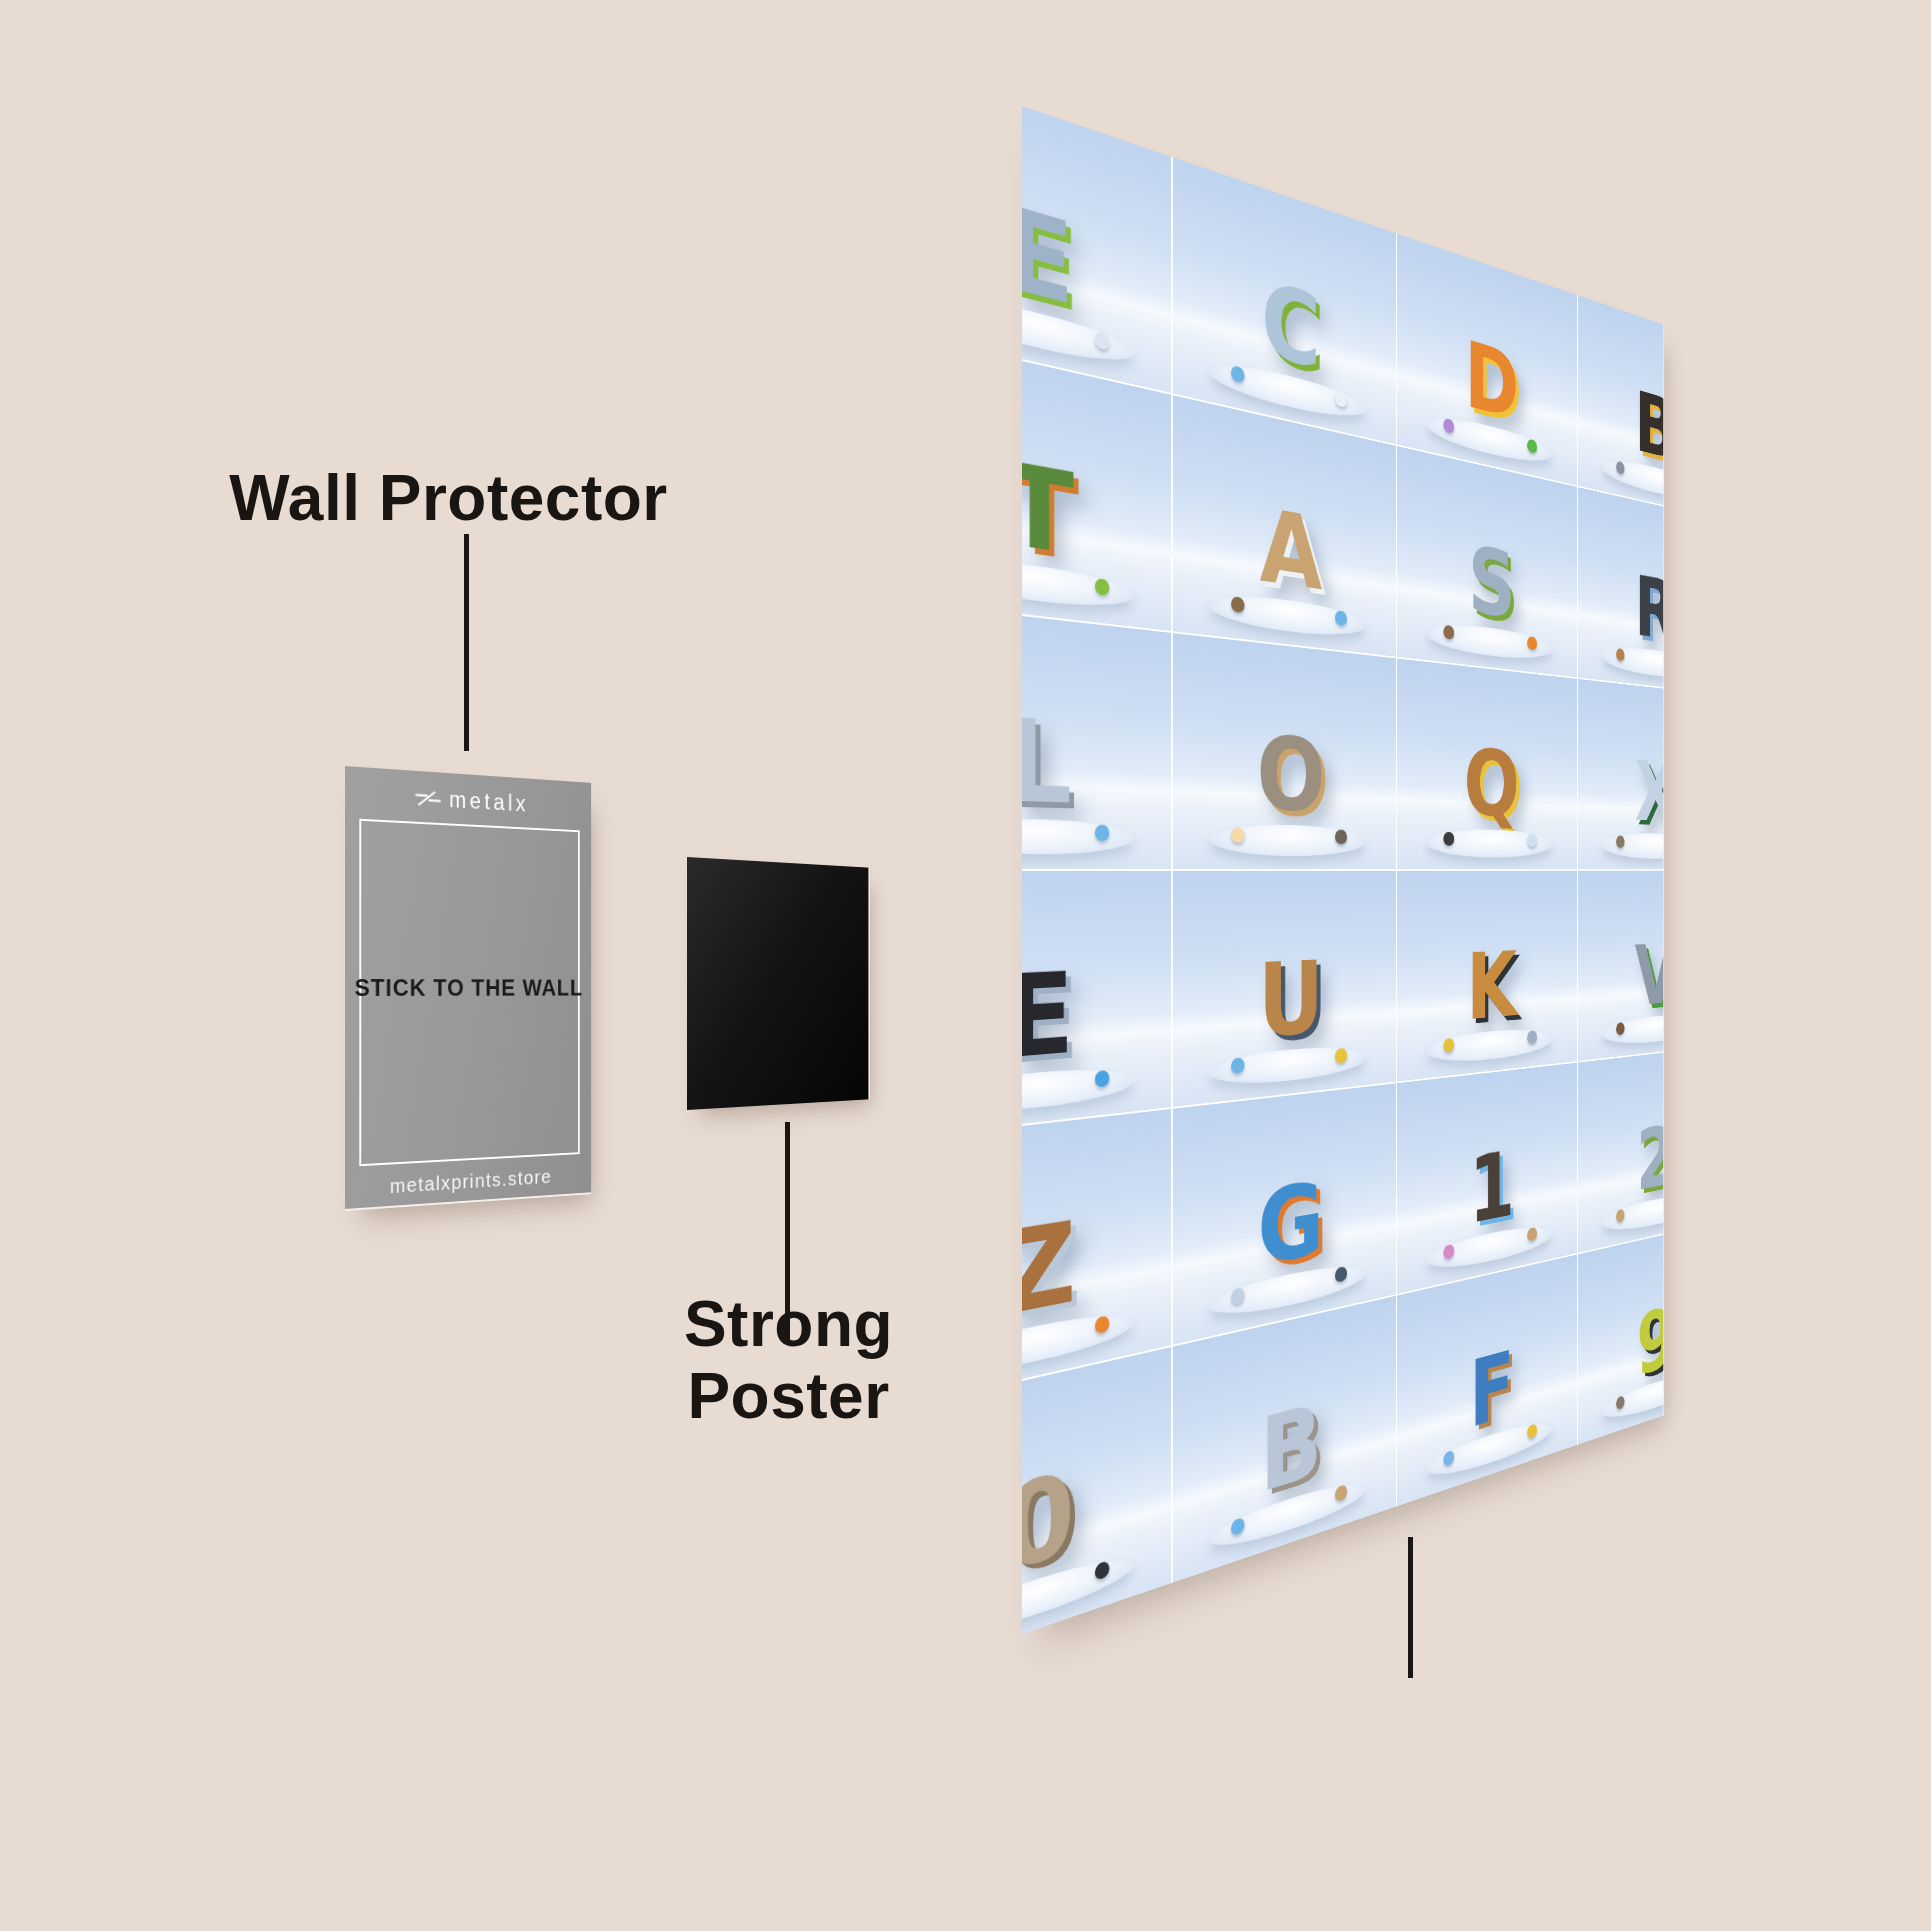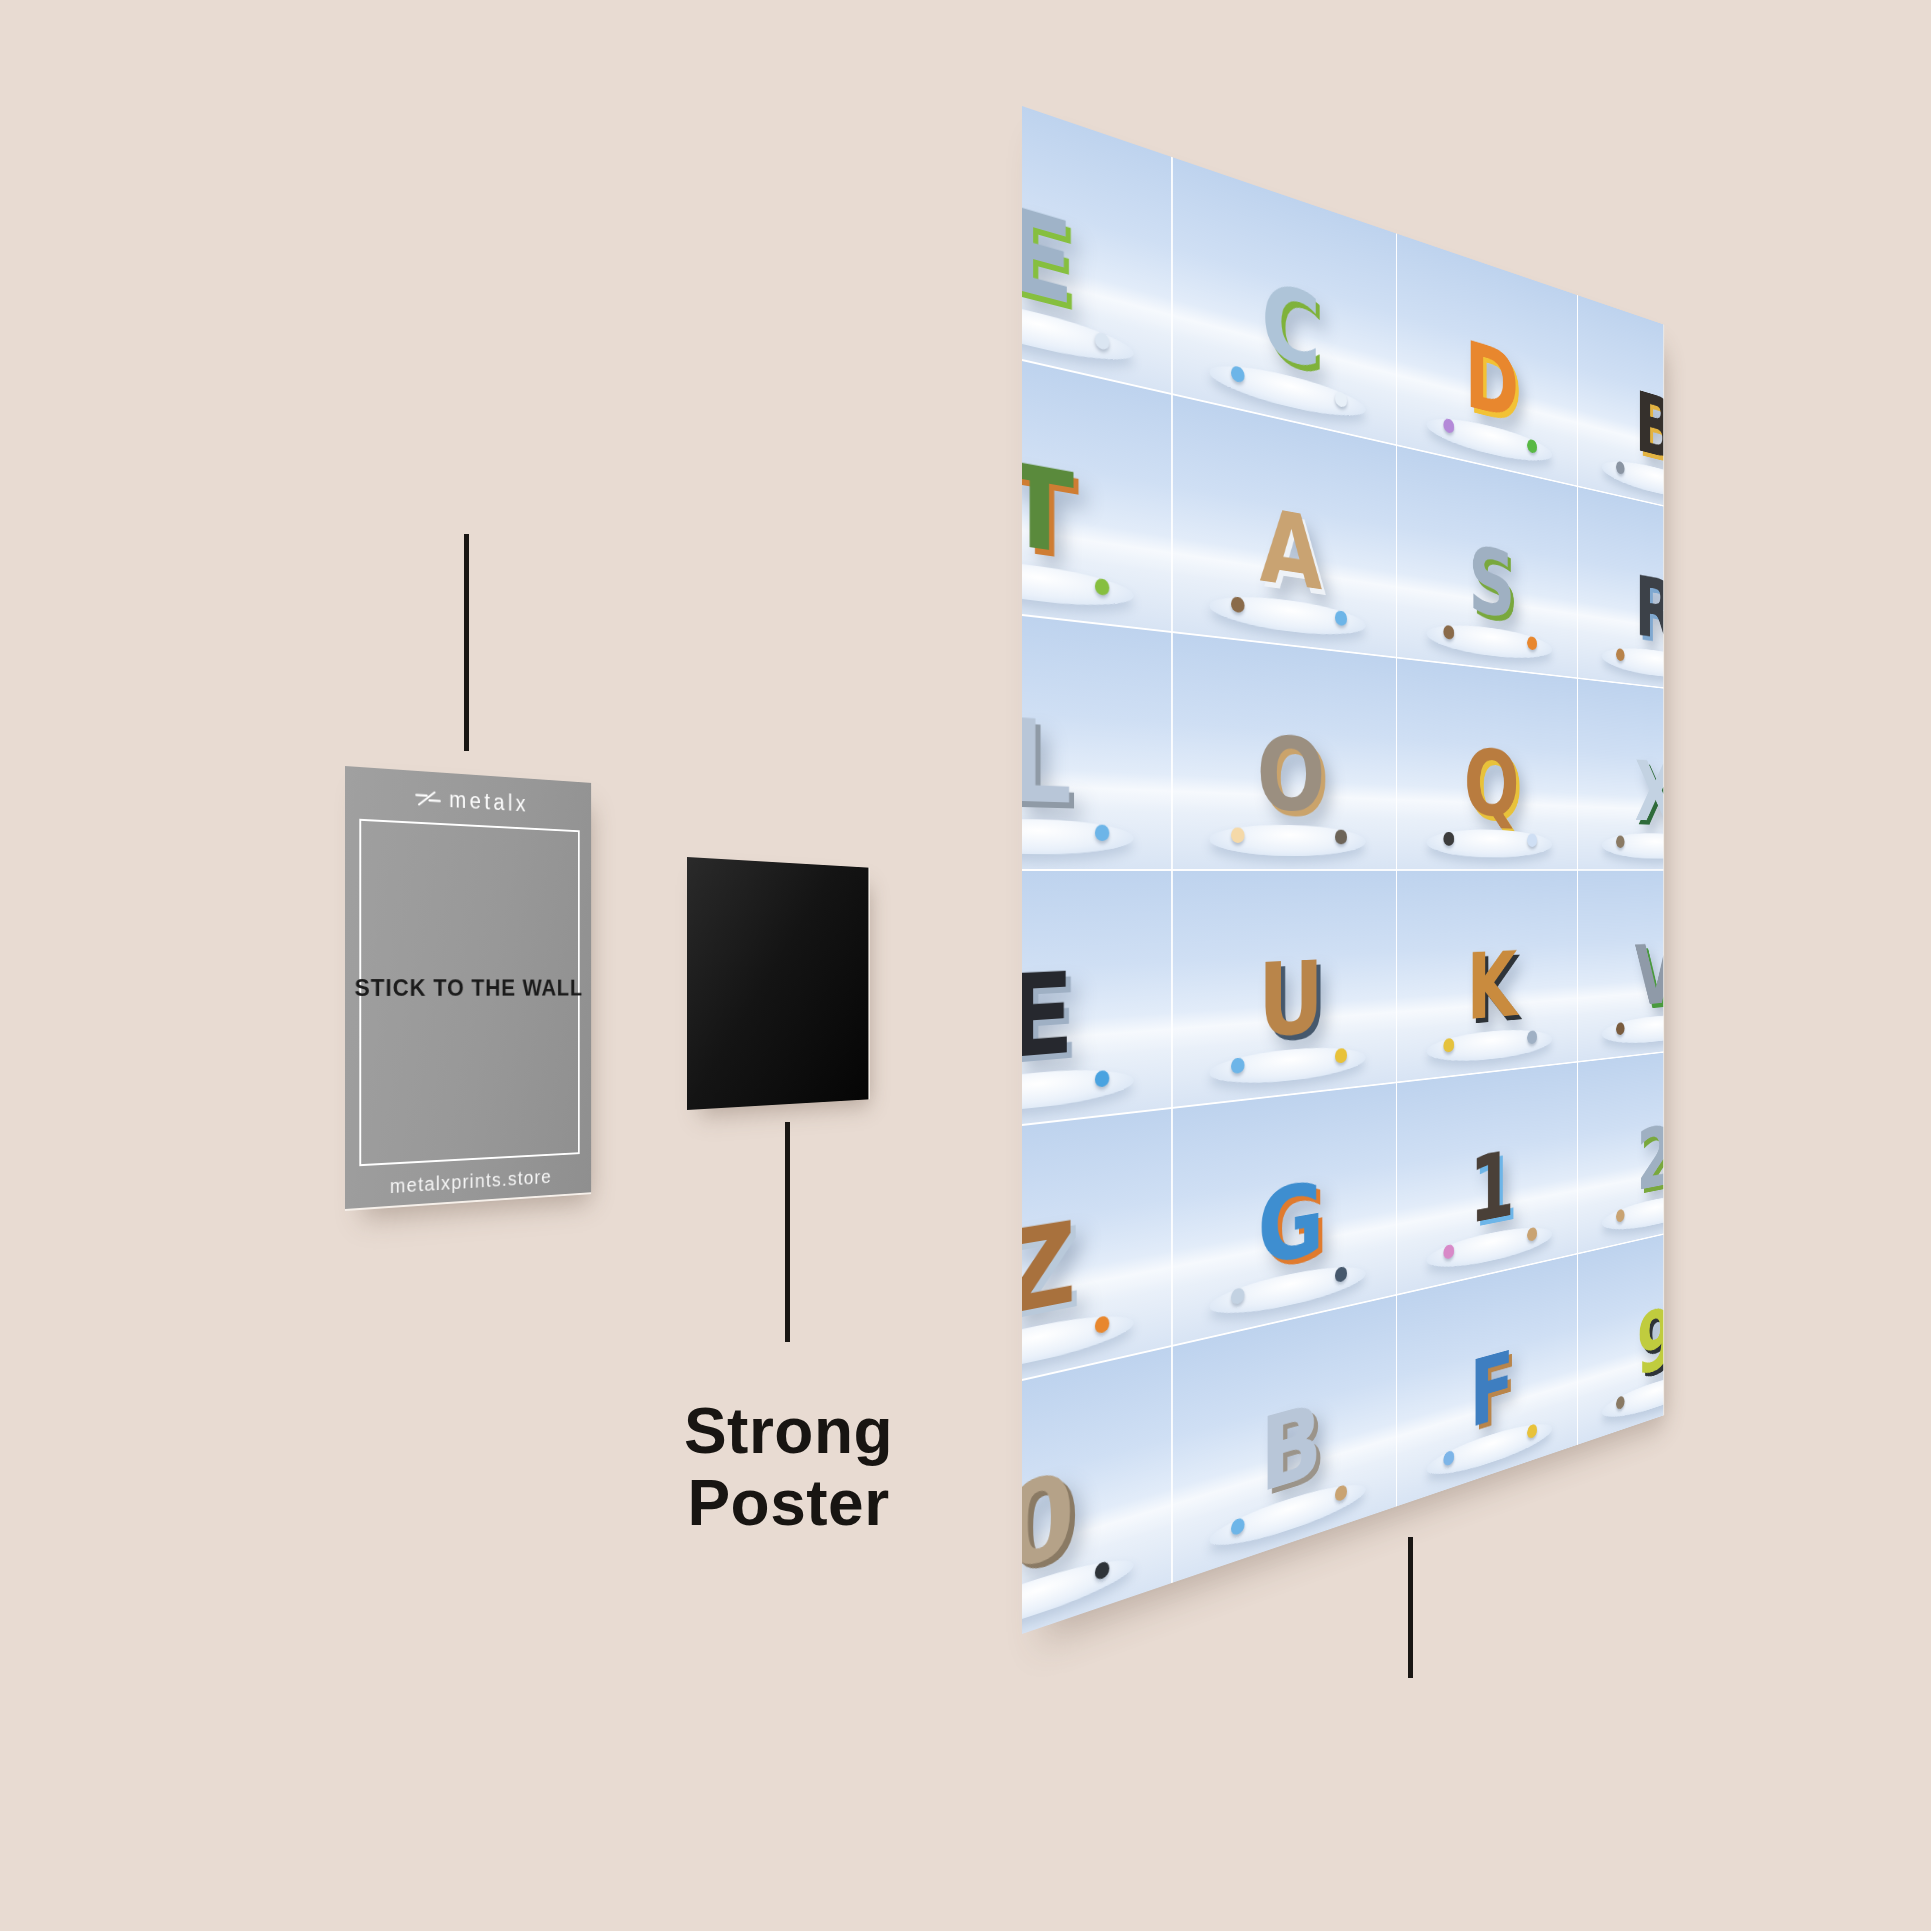--- a/index.html
+++ b/index.html
@@ -3,21 +3,21 @@
 <meta charset="utf-8">
 <style>
   html,body{margin:0;padding:0;}
   body{width:1931px;height:1931px;font-family:"Liberation Sans",sans-serif;}
   .scene{position:relative;width:1931px;height:1931px;background:#e8dbd2;overflow:hidden;}
 
   
   .label{position:absolute;font-size:64px;font-weight:600;letter-spacing:0.5px;
          color:#181512;line-height:72px;text-align:center;}
   #label-wall-protector{left:159px;top:462px;width:579px;}
-  #label-strong-magnet{left:547px;top:1395px;width:483px;}
+  #label-strong-magnet{left:547px;top:1288px;width:483px;}
   #label-metal-poster{left:1116px;top:1673px;width:579px;}
   .connector{position:absolute;width:4.8px;background:#191613;}
   #line-wall-protector{left:464px;top:534px;height:217px;}
   #line-strong-magnet{left:785px;top:1122px;height:220px;}
   #line-metal-poster{left:1408px;top:1537px;height:141px;}
 
   
   .card3d{position:absolute;left:345px;top:766px;width:278px;height:443px;
           background:linear-gradient(100deg,#a0a0a0,#989898 55%,#8f8f8f);
           transform-origin:left center;
@@ -66,20 +66,21 @@
   .dot{position:absolute;bottom:29px;width:17.4px;height:17.4px;border-radius:50%;
        box-shadow:0 2.9px 3.9px rgba(80,100,130,.35);}
   .dot.d1{left:24%;}
   .dot.d2{right:24%;}
 </style>
 </head>
 <body>
 
 <div class="scene">
 
+  <div class="label" id="label-wall-protector">Wall Protector</div>
   <div class="connector" id="line-wall-protector"></div>
 
   <div class="card3d">
     <div class="card-logo">
       <svg width="29" height="23" viewBox="0 0 30 24">
         <path d="M4 19 L22 5 M1 9 L13 9 M16 14 L28 14" stroke="#ffffff" stroke-width="2.2" fill="none" stroke-linecap="round"></path>
       </svg>
       <span class="logo-text">metalx</span>
     </div>
     <div class="card-frame"></div>

